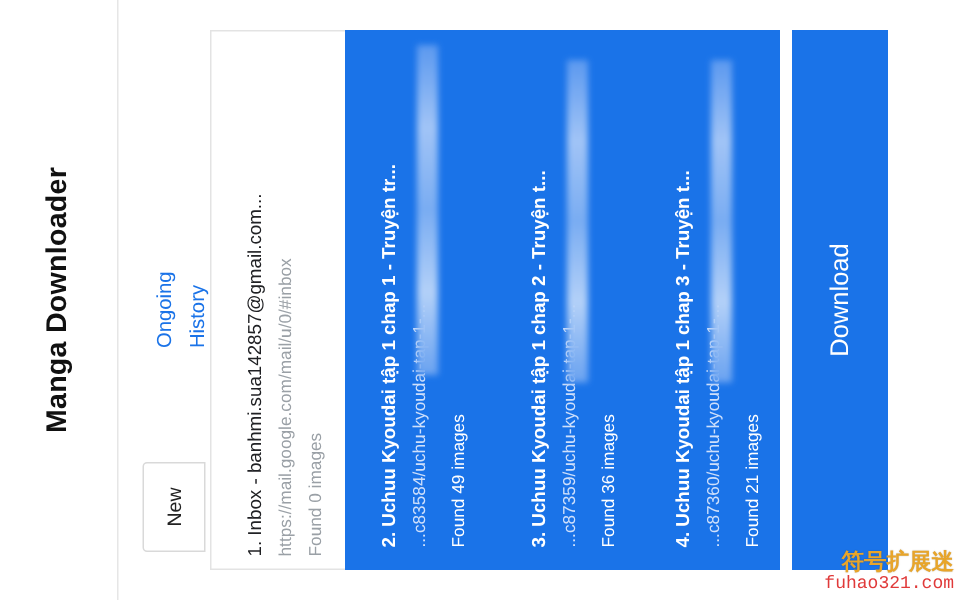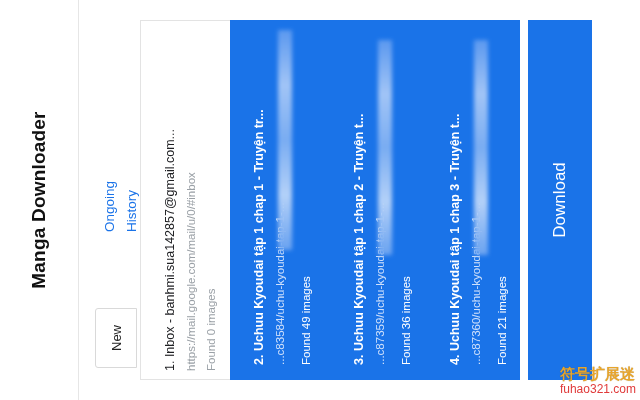--- a/index.html
+++ b/index.html
@@ -212,34 +212,34 @@
     color: #ffffff;
     font-size: 17px;
     font-family: "Liberation Sans", sans-serif;
   }
 
   
   .watermark {
     position: absolute;
     right: 4px;
     bottom: 4px;
-    text-align: left;
+    text-align: right;
     line-height: 1.1;
   }
   .watermark .wm-cn {
     font-size: 15px;
     font-weight: bold;
     color: #e8a52a;
     text-shadow: 0 0 1px #00000044;
     font-family: "DejaVu Sans", sans-serif;
   }
   .watermark .wm-en {
     font-size: 12px;
     color: #e03a3a;
-    font-family: Liberation Sans, sans-serif;
+    font-family: Liberation Mono, monospace;
   }
 </style>
 </head>
 <body>
 
 <div id="app">
 
   <div class="app-title">
     <div class="vtext">Manga Downloader</div>
   </div>

